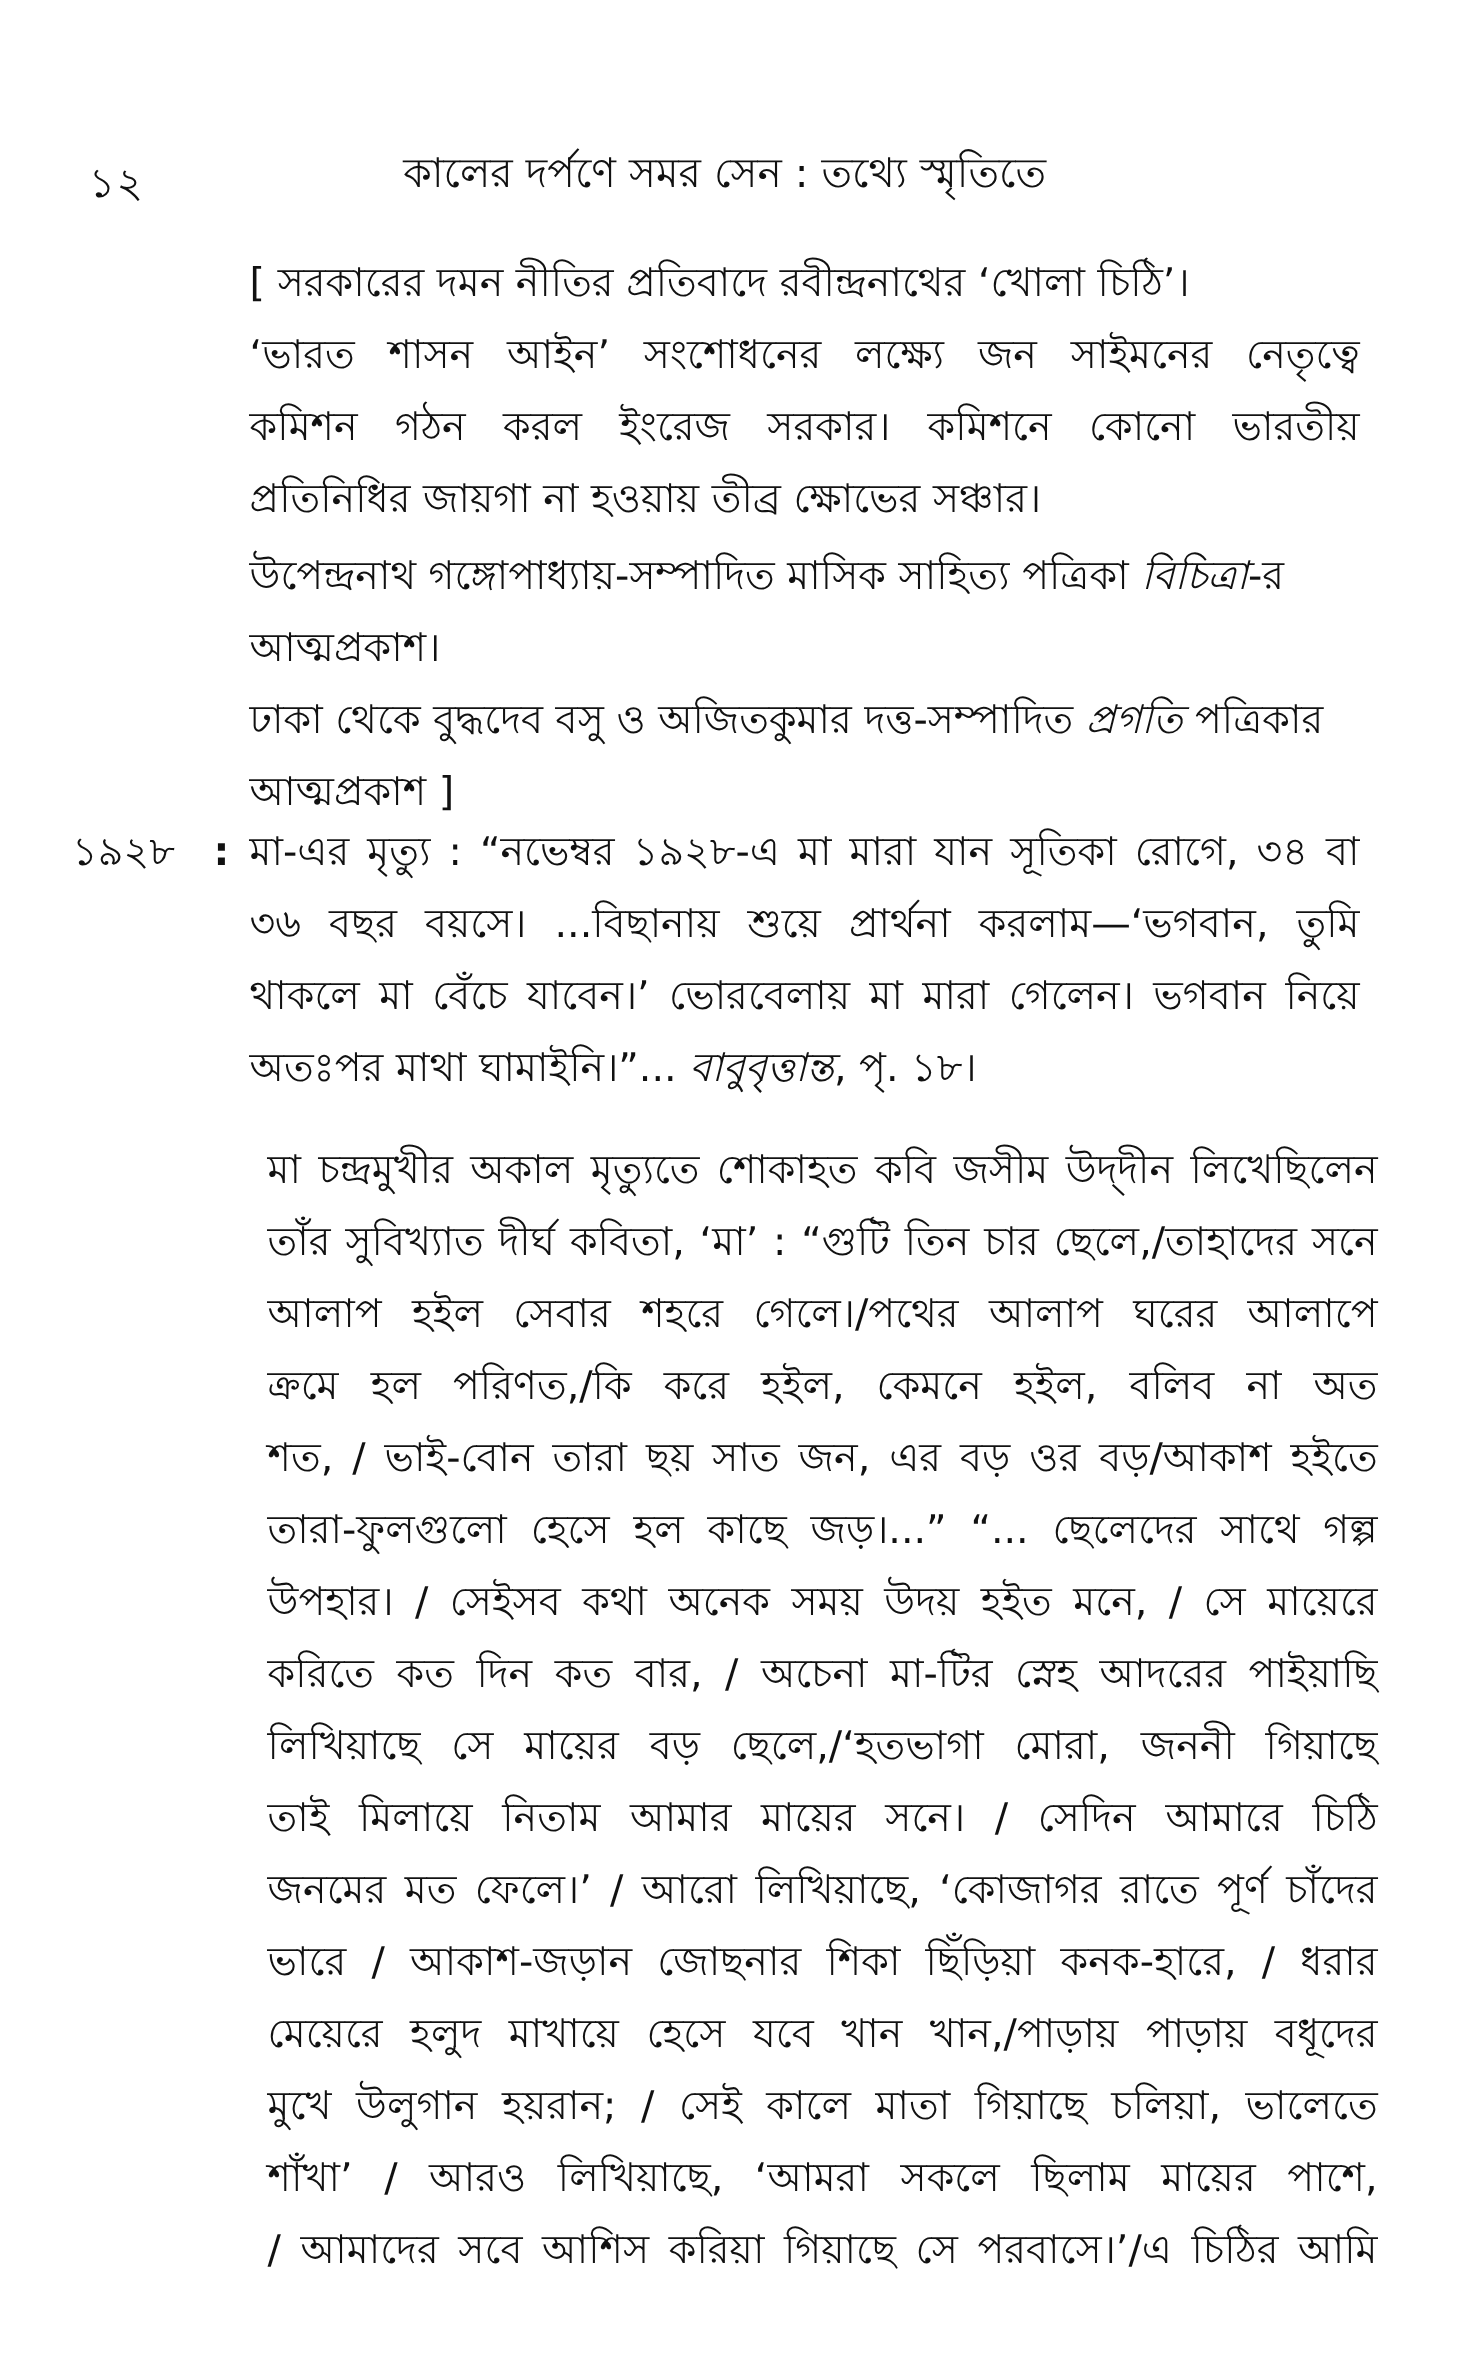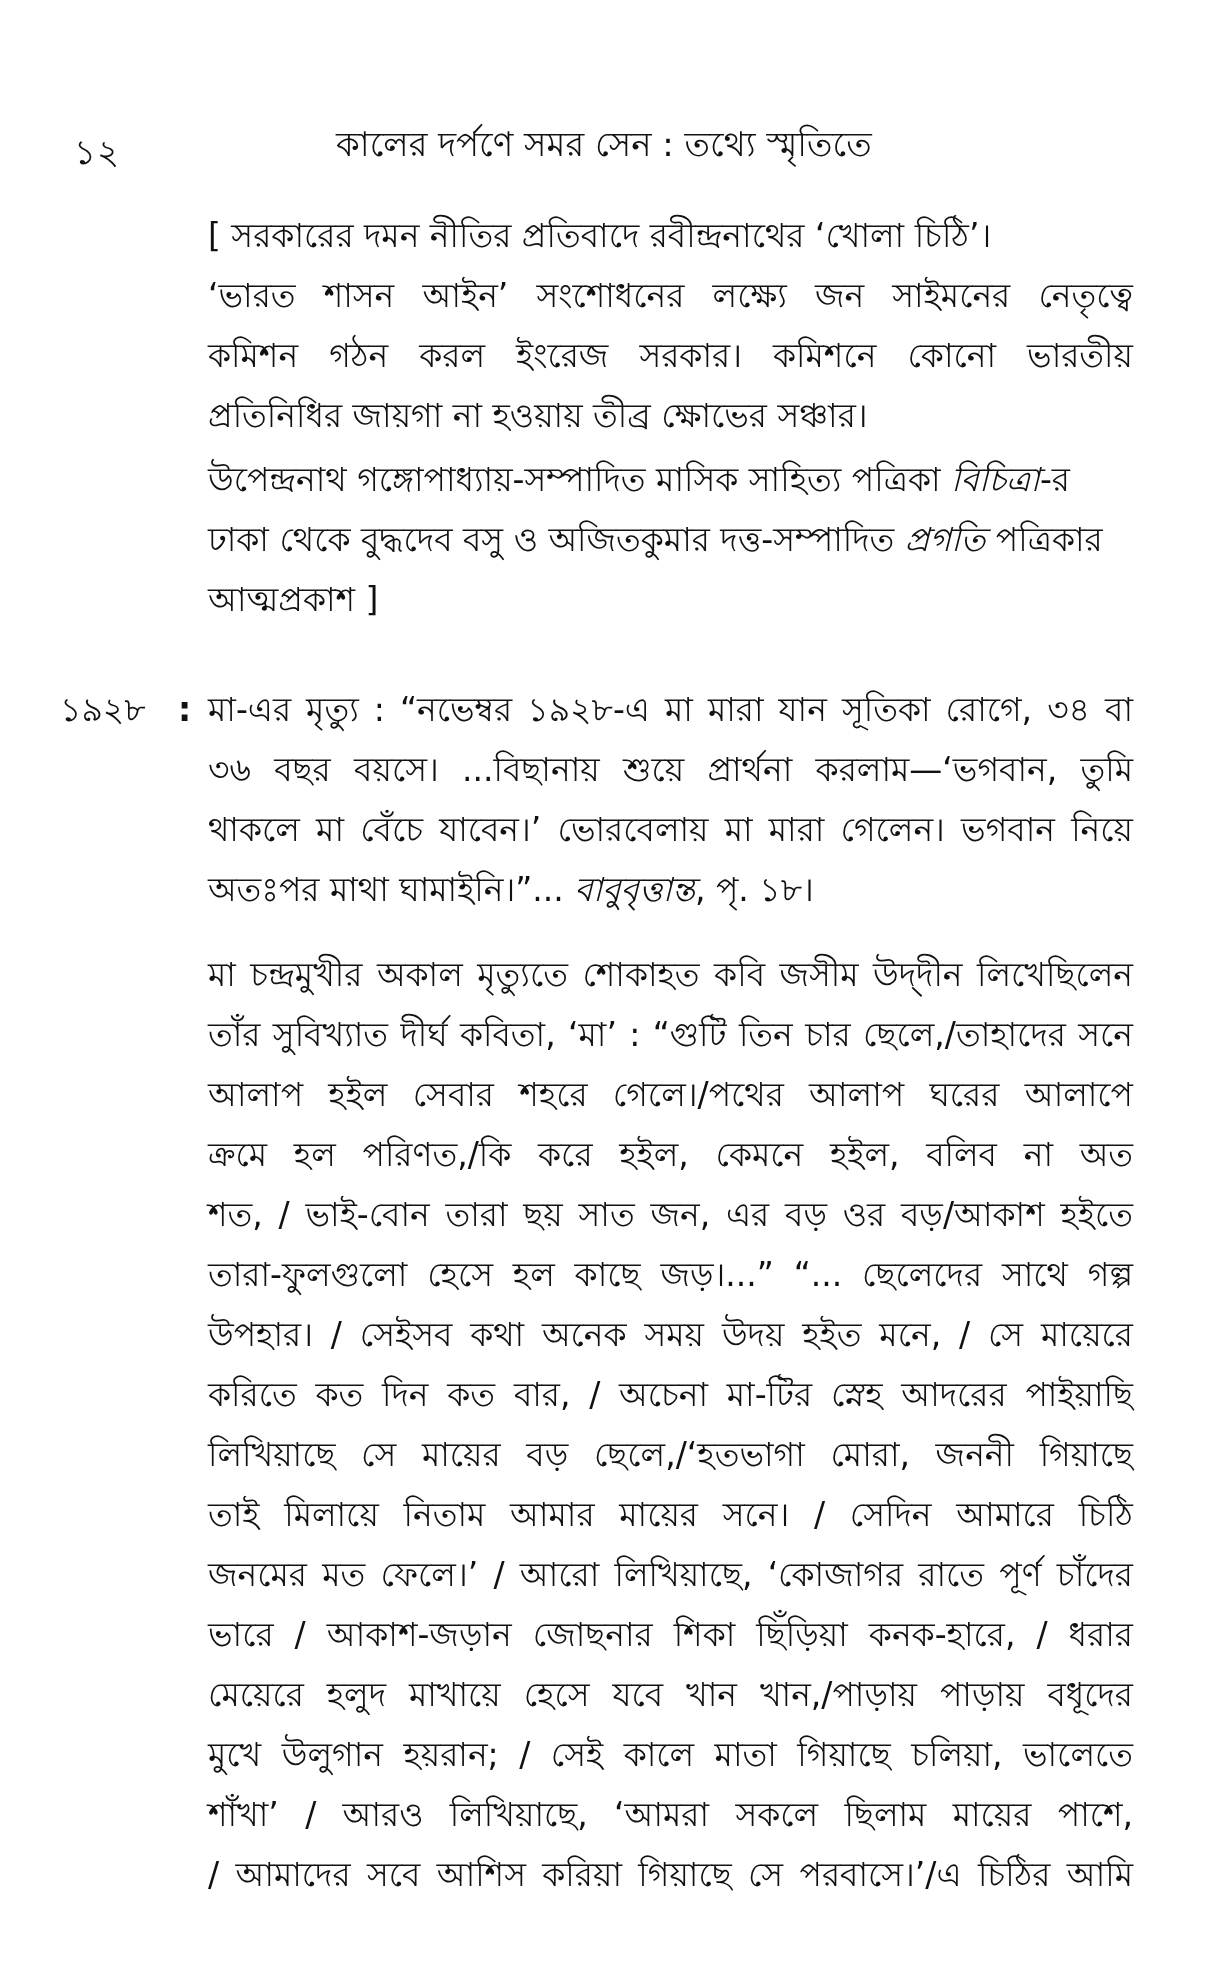--- a/index.html
+++ b/index.html
@@ -47,34 +47,35 @@
 
   <div class="block" style="top:206px;">
     <div class="line short">[ সরকারের দমন নীতির প্রতিবাদে রবীন্দ্রনাথের ‘খোলা চিঠি’।</div>
     <div class="line">‘ভারত শাসন আইন’ সংশোধনের লক্ষ্যে জন সাইমনের নেতৃত্বে</div>
     <div class="line">কমিশন গঠন করল ইংরেজ সরকার। কমিশনে কোনো ভারতীয়</div>
     <div class="line last">প্রতিনিধির জায়গা না হওয়ায় তীব্র ক্ষোভের সঞ্চার।</div>
   </div>
 
   <div class="block" style="top:450px;">
     <div class="line short"><span>উপেন্দ্রনাথ গঙ্গোপাধ্যায়-সম্পাদিত মাসিক সাহিত্য পত্রিকা </span><em>বিচিত্রা</em><span>-র</span></div>
+    <div class="line last">আত্মপ্রকাশ।</div>
     <div class="line short"><span>ঢাকা থেকে বুদ্ধদেব বসু ও অজিতকুমার দত্ত-সম্পাদিত </span><em>প্রগতি</em><span> পত্রিকার</span></div>
     <div class="line last">আত্মপ্রকাশ ]</div>
   </div>
 
   <div class="year-label">১৯২৮</div>
   <div class="year-colon">:</div>
   <div class="block" style="top:680px;">
     <div class="line">মা-এর মৃত্যু : “নভেম্বর ১৯২৮-এ মা মারা যান সূতিকা রোগে, ৩৪ বা</div>
     <div class="line">৩৬ বছর বয়সে। ...বিছানায় শুয়ে প্রার্থনা করলাম—‘ভগবান, তুমি</div>
     <div class="line">থাকলে মা বেঁচে যাবেন।’ ভোরবেলায় মা মারা গেলেন। ভগবান নিয়ে</div>
     <div class="line last"><span>অতঃপর মাথা ঘামাইনি।”... </span><em>বাবুবৃত্তান্ত</em><span>, পৃ. ১৮।</span></div>
   </div>
 
-  <div class="block" style="top:945px;">
+  <div class="block" style="top:945px;margin-left:15px;">
     <div class="line">মা চন্দ্রমুখীর অকাল মৃত্যুতে শোকাহত কবি জসীম উদ্‌দীন লিখেছিলেন</div>
     <div class="line">তাঁর সুবিখ্যাত দীর্ঘ কবিতা, ‘মা’ : “গুটি তিন চার ছেলে,/তাহাদের সনে</div>
     <div class="line">আলাপ হইল সেবার শহরে গেলে।/পথের আলাপ ঘরের আলাপে</div>
     <div class="line">ক্রমে হল পরিণত,/কি করে হইল, কেমনে হইল, বলিব না অত</div>
     <div class="line">শত, / ভাই-বোন তারা ছয় সাত জন, এর বড় ওর বড়/আকাশ হইতে</div>
     <div class="line">তারা-ফুলগুলো হেসে হল কাছে জড়।...” “... ছেলেদের সাথে গল্প</div>
     <div class="line">উপহার। / সেইসব কথা অনেক সময় উদয় হইত মনে, / সে মায়েরে</div>
     <div class="line">করিতে কত দিন কত বার, / অচেনা মা-টির স্নেহ আদরের পাইয়াছি</div>
     <div class="line">লিখিয়াছে সে মায়ের বড় ছেলে,/‘হতভাগা মোরা, জননী গিয়াছে</div>
     <div class="line">তাই মিলায়ে নিতাম আমার মায়ের সনে। / সেদিন আমারে চিঠি</div>

